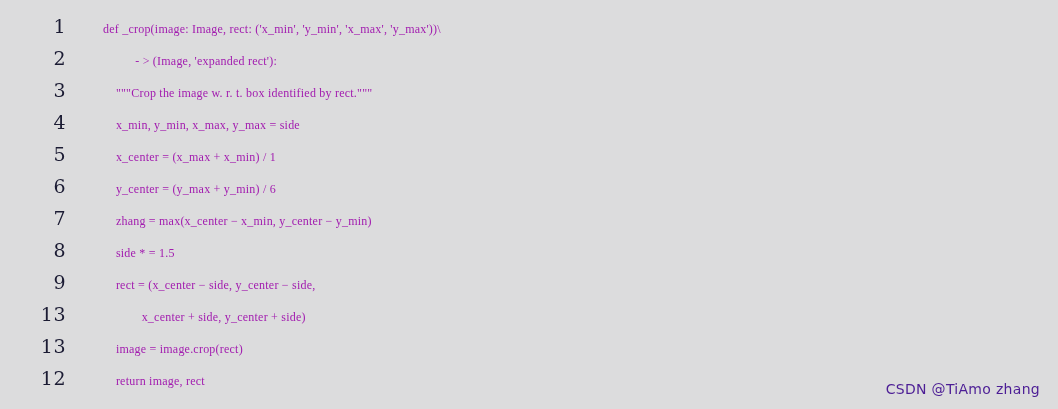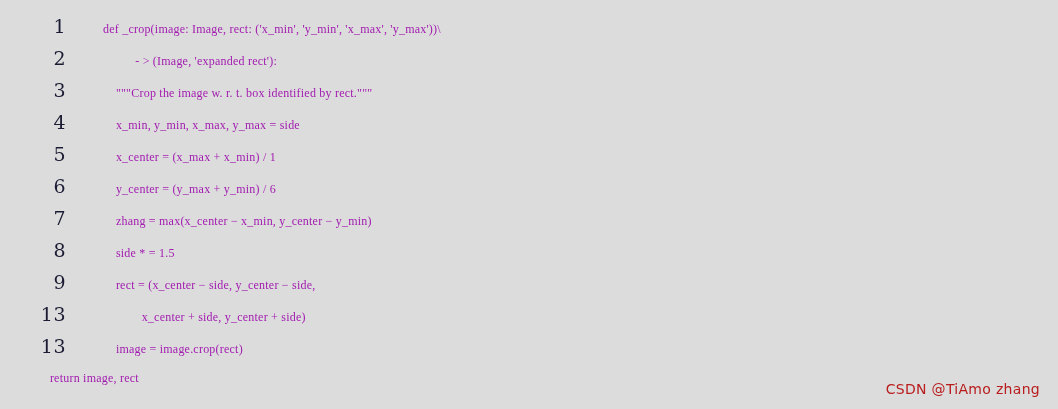--- a/index.html
+++ b/index.html
@@ -59,21 +59,21 @@
     color: #a21caf;
     white-space: pre;
   }
 
   #watermark {
     position: absolute;
     right: 18px;
     bottom: 12px;
     font-family: "DejaVu Sans", sans-serif;
     font-size: 14px;
-    color: #b91c1c;
+    color: #4c1d95;
     letter-spacing: 0.3px;
     user-select: none;
     white-space: pre;
   }
 </style>
 </head>
 <body>
 
 <div id="code-figure">
 
@@ -128,20 +128,21 @@
       <span class="line-number">13</span>
       <span class="line-code">            x_center + side, y_center + side)</span>
     </div>
 
     <div class="code-line">
       <span class="line-number">13</span>
       <span class="line-code">    image = image.crop(rect)</span>
     </div>
 
     <div class="code-line">
+      <span class="line-number">12</span>
       <span class="line-code">    return image, rect</span>
     </div>
 
   </div>
 
   <div id="watermark">CSDN @TiAmo zhang</div>
 
 </div>
 
 </body></html>

